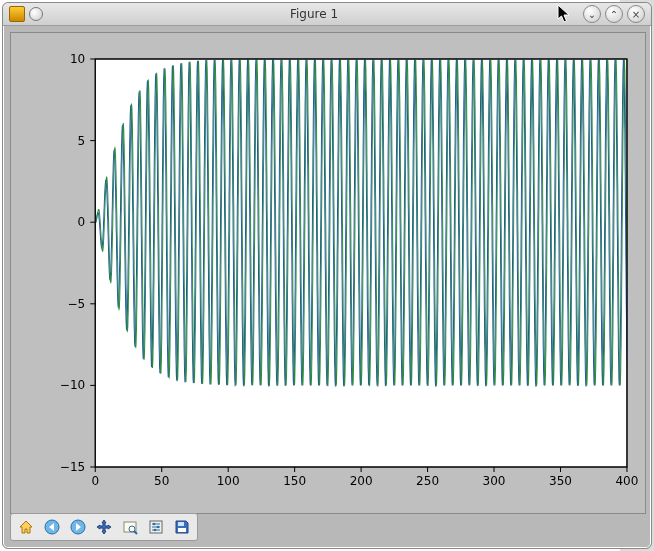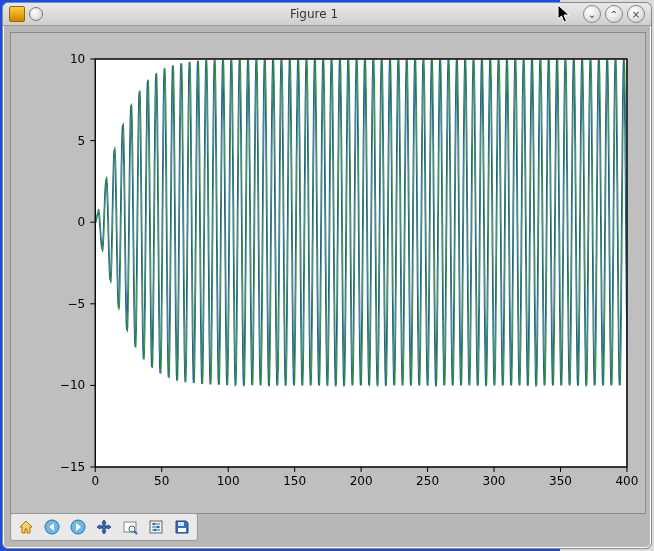--- a/index.html
+++ b/index.html
@@ -1,16 +1,16 @@
 <!DOCTYPE html>
 <html><head>
 <meta charset="utf-8">
 <style>
   html,body{margin:0;padding:0;font-family:"DejaVu Sans",Arial,sans-serif;font-size:12px;background:#dcdcdc}
-  .desktop{width:560px;height:551px;position:relative;background:#1d4ed8}
+  .desktop{width:620px;height:551px;position:relative;background:#ffffff}
   .cursor{position:absolute;left:557px;top:4px;width:14px;height:20px;pointer-events:none;z-index:100}
   
   .win{position:absolute;left:2px;top:2px;width:648px;height:545px;
        border:1px solid #8a8a8a;border-radius:6px;background:#b8b8b8;
        box-shadow:0 0 0 1px #fff inset}
   .titlebar{height:22px;display:flex;align-items:center;
             background:linear-gradient(#e8e8e8,#cfcfcf);
             border-bottom:1px solid #9c9c9c;border-radius:6px 6px 0 0;padding:0 6px}
   .titlebar .appico{width:14px;height:14px;margin-right:4px;
                     background:linear-gradient(#ffcc33,#cc8800);border:1px solid #996600;border-radius:2px}

